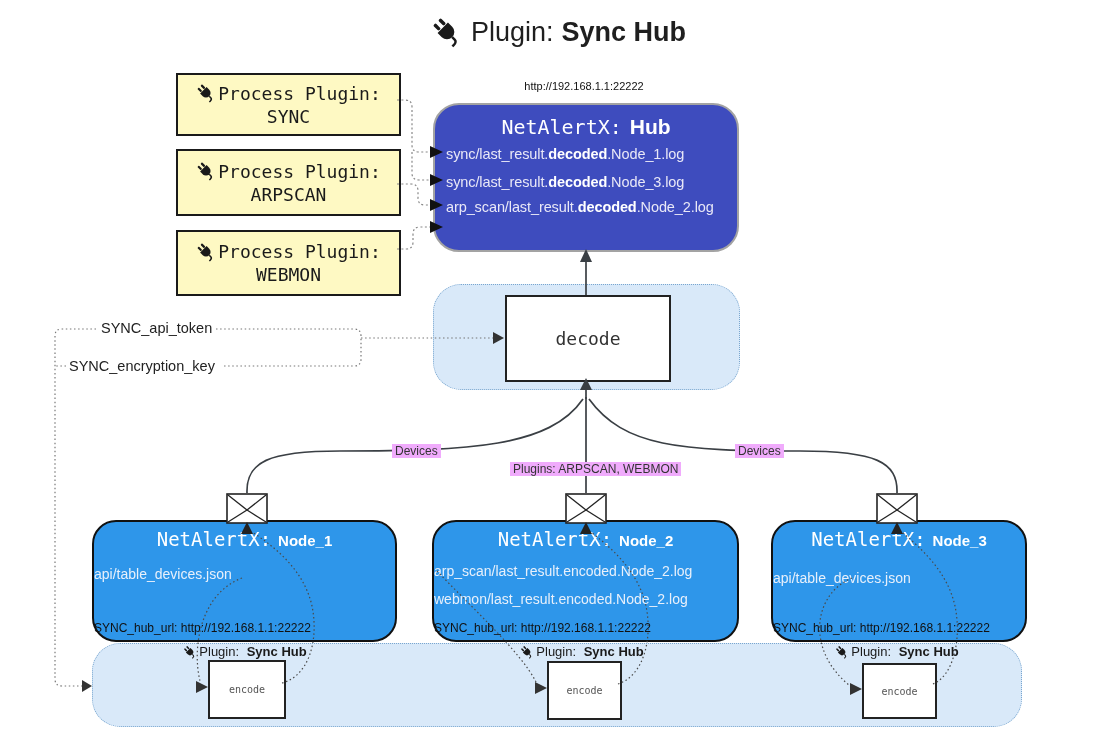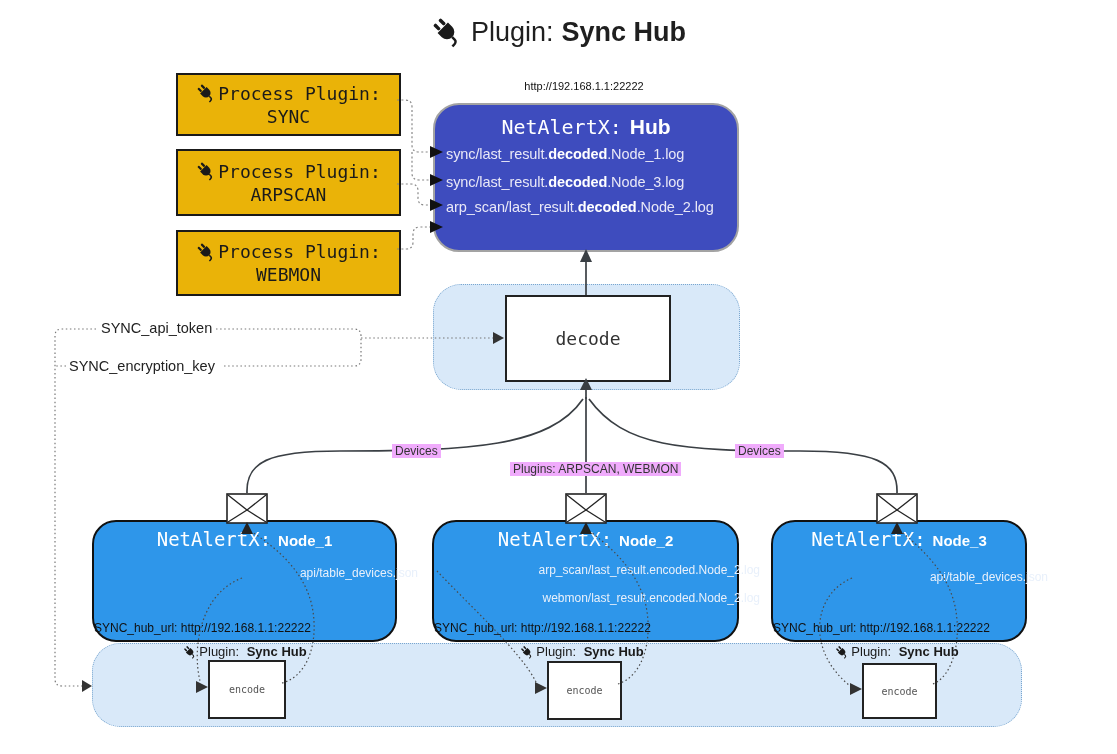--- a/index.html
+++ b/index.html
@@ -9,21 +9,21 @@
   }
   .abs{position:absolute;}
   .mono{font-family:"DejaVu Sans Mono","Liberation Mono",monospace;}
 
   
   .title{left:0;top:16px;width:100%;display:flex;justify-content:center;align-items:center;gap:8px;
          font-size:27px;color:#1f1f1f;z-index:20;}
   .title b{font-weight:bold;}
 
   
-  .pbox{background:#eab308;border:2px solid #1a1a1a;z-index:20;display:flex;flex-direction:column;
+  .pbox{background:#fef9c3;border:2px solid #1a1a1a;z-index:20;display:flex;flex-direction:column;
         align-items:center;justify-content:center;gap:2px;}
   .pbox .line1{display:flex;align-items:center;gap:2px;font-size:18px;}
   .pbox .line2{font-size:18px;}
 
   
   .hub-url{font-size:11px;text-align:center;color:#111;z-index:20;}
   .hub{background:var(--hub-fill,#3e4cbe);border:2px solid #a3a3a3;border-radius:26px;z-index:10;}
   .hub-title{position:absolute;top:10px;left:0;width:100%;text-align:center;color:#fff;font-size:20px;}
   .hub-title .mono{margin-right:8px;}
   .hub-title b{font-size:21px;}
@@ -37,21 +37,21 @@
   .encode-label{font-size:10px;color:#555;}
 
   
   .setting{background:#fff;padding:0 3px;font-size:14.5px;color:#222;z-index:60;white-space:nowrap;}
 
   
   .node{background:var(--node-fill,#2e96ea);border:2px solid #111;border-radius:24px;z-index:10;}
   .node-title{position:absolute;top:6px;left:0;width:100%;text-align:center;color:#fff;font-size:19px;}
   .node-title .mono{margin-right:7px;}
   .node-title b{font-size:15px;}
-  .node-file{position:absolute;left:0;width:100%;text-align:right;color:#e8f0fb;font-size:12px;white-space:nowrap;margin-left:23px;}
+  .node-file{position:absolute;left:0;width:100%;text-align:left;color:#e8f0fb;font-size:14px;white-space:nowrap;}
   .node-huburl{position:absolute;bottom:5px;left:0;width:100%;text-align:left;color:#111;font-size:12px;}
 
   
   .edge-label{background:#f0abfc;padding:0 3px;font-size:12px;color:#333;text-align:center;z-index:60;white-space:nowrap;}
 
   
   .enc-label{display:flex;align-items:center;justify-content:center;gap:2px;font-size:13px;color:#1a1a1a;z-index:20;white-space:nowrap;}
 
   svg.overlay{position:absolute;left:0;top:0;z-index:50;pointer-events:none;}
   svg.plug{flex:0 0 auto;}

